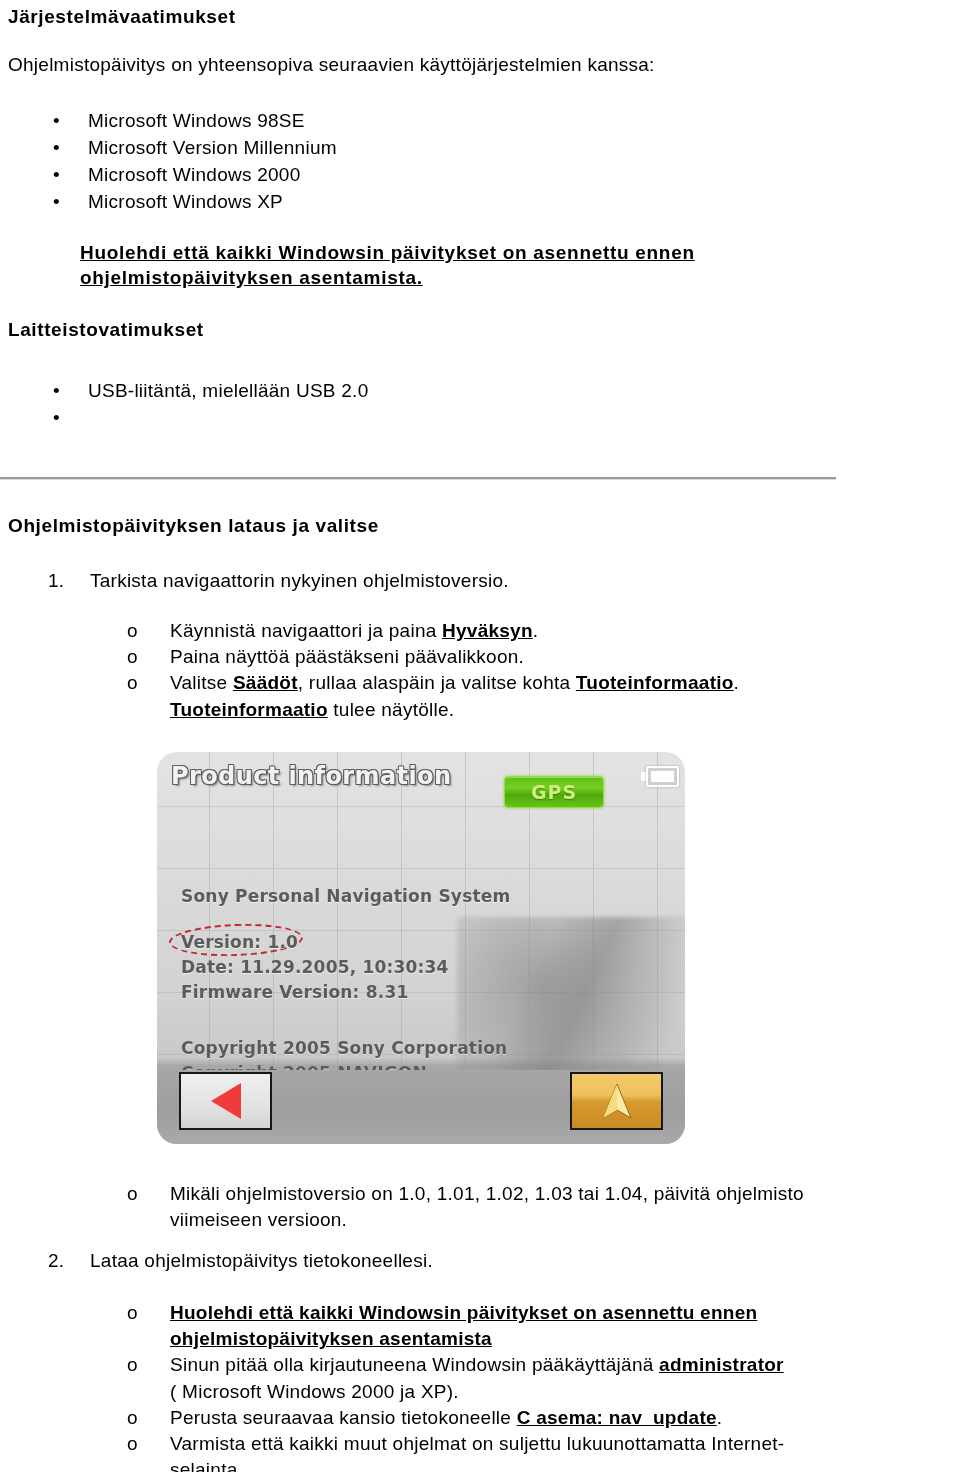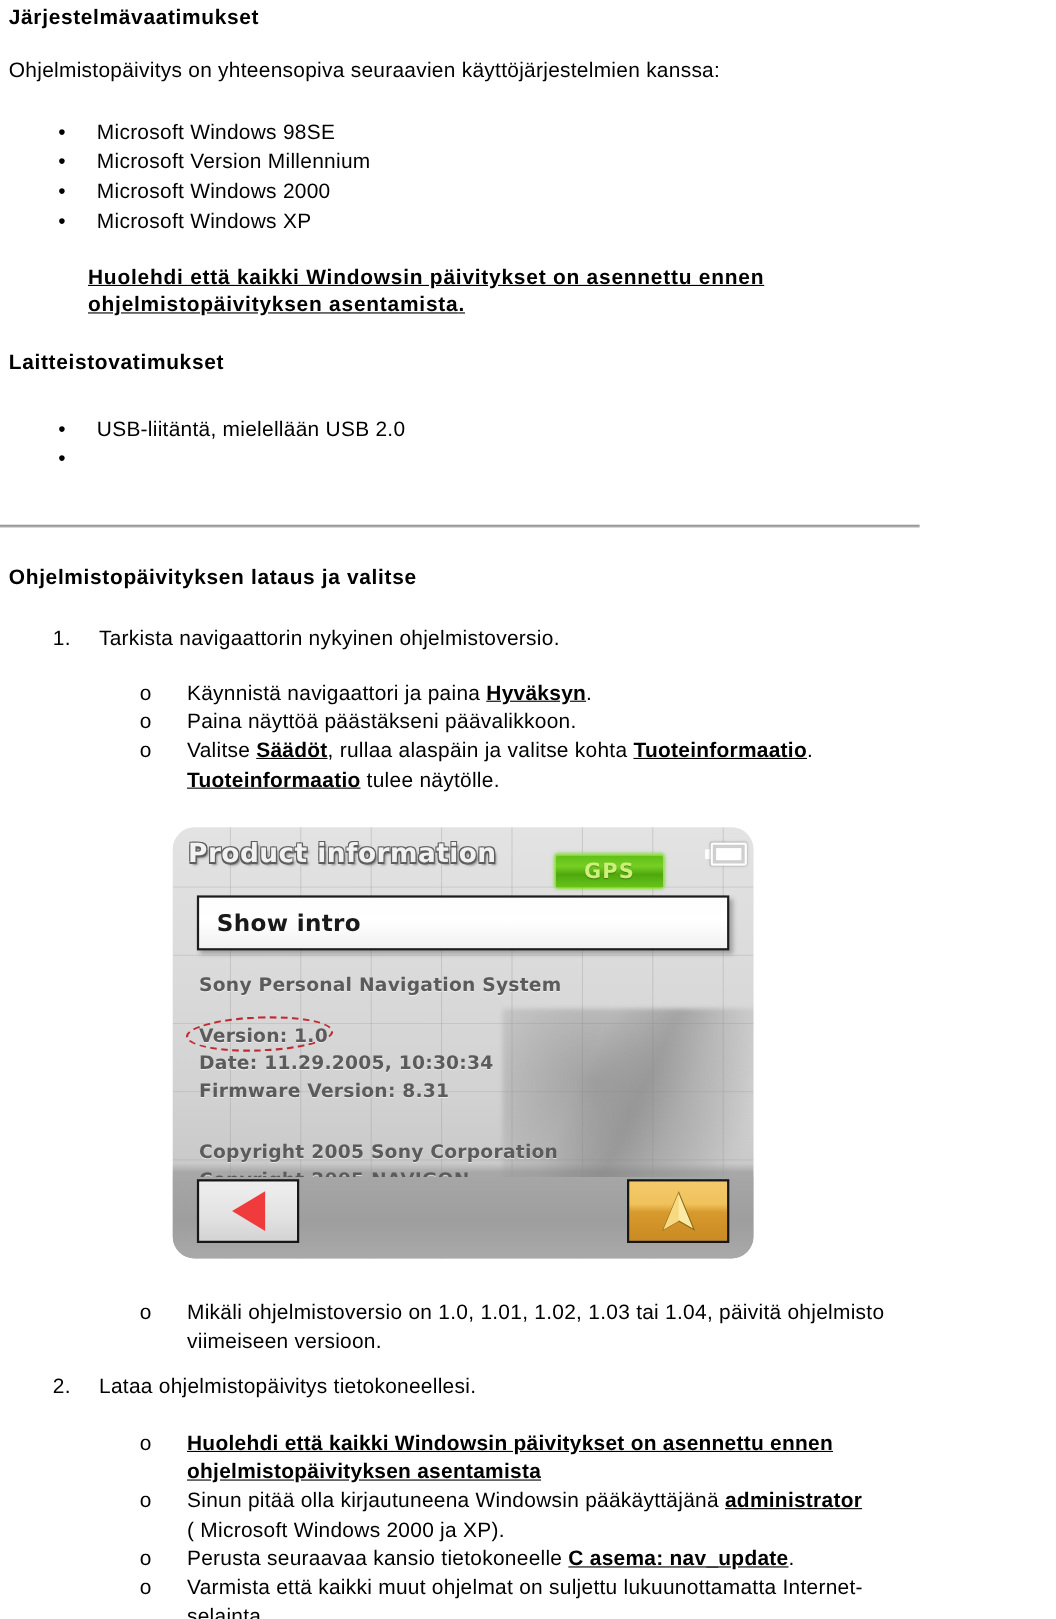--- a/index.html
+++ b/index.html
@@ -380,23 +380,20 @@
       <span>GPS</span>
     </div>
 
     <div class="battery-icon">
       <div class="bat-tip"></div>
       <div class="bat-body">
         <div class="bat-fill"></div>
       </div>
     </div>
 
-    <div class="show-intro-btn">
-      <span>Show intro</span>
-    </div>
 
     <div class="device-line dev-product">Sony Personal Navigation System</div>
     <div class="version-circle"></div>
     <div class="device-line dev-version">Version: 1.0</div>
     <div class="device-line dev-date">Date: 11.29.2005, 10:30:34</div>
     <div class="device-line dev-firmware">Firmware Version: 8.31</div>
     <div class="device-line dev-copy1">Copyright 2005 Sony Corporation</div>
     <div class="device-line dev-copy2">Copyright 2005 NAVIGON</div>
 
     <div class="dev-bottombar"></div>

